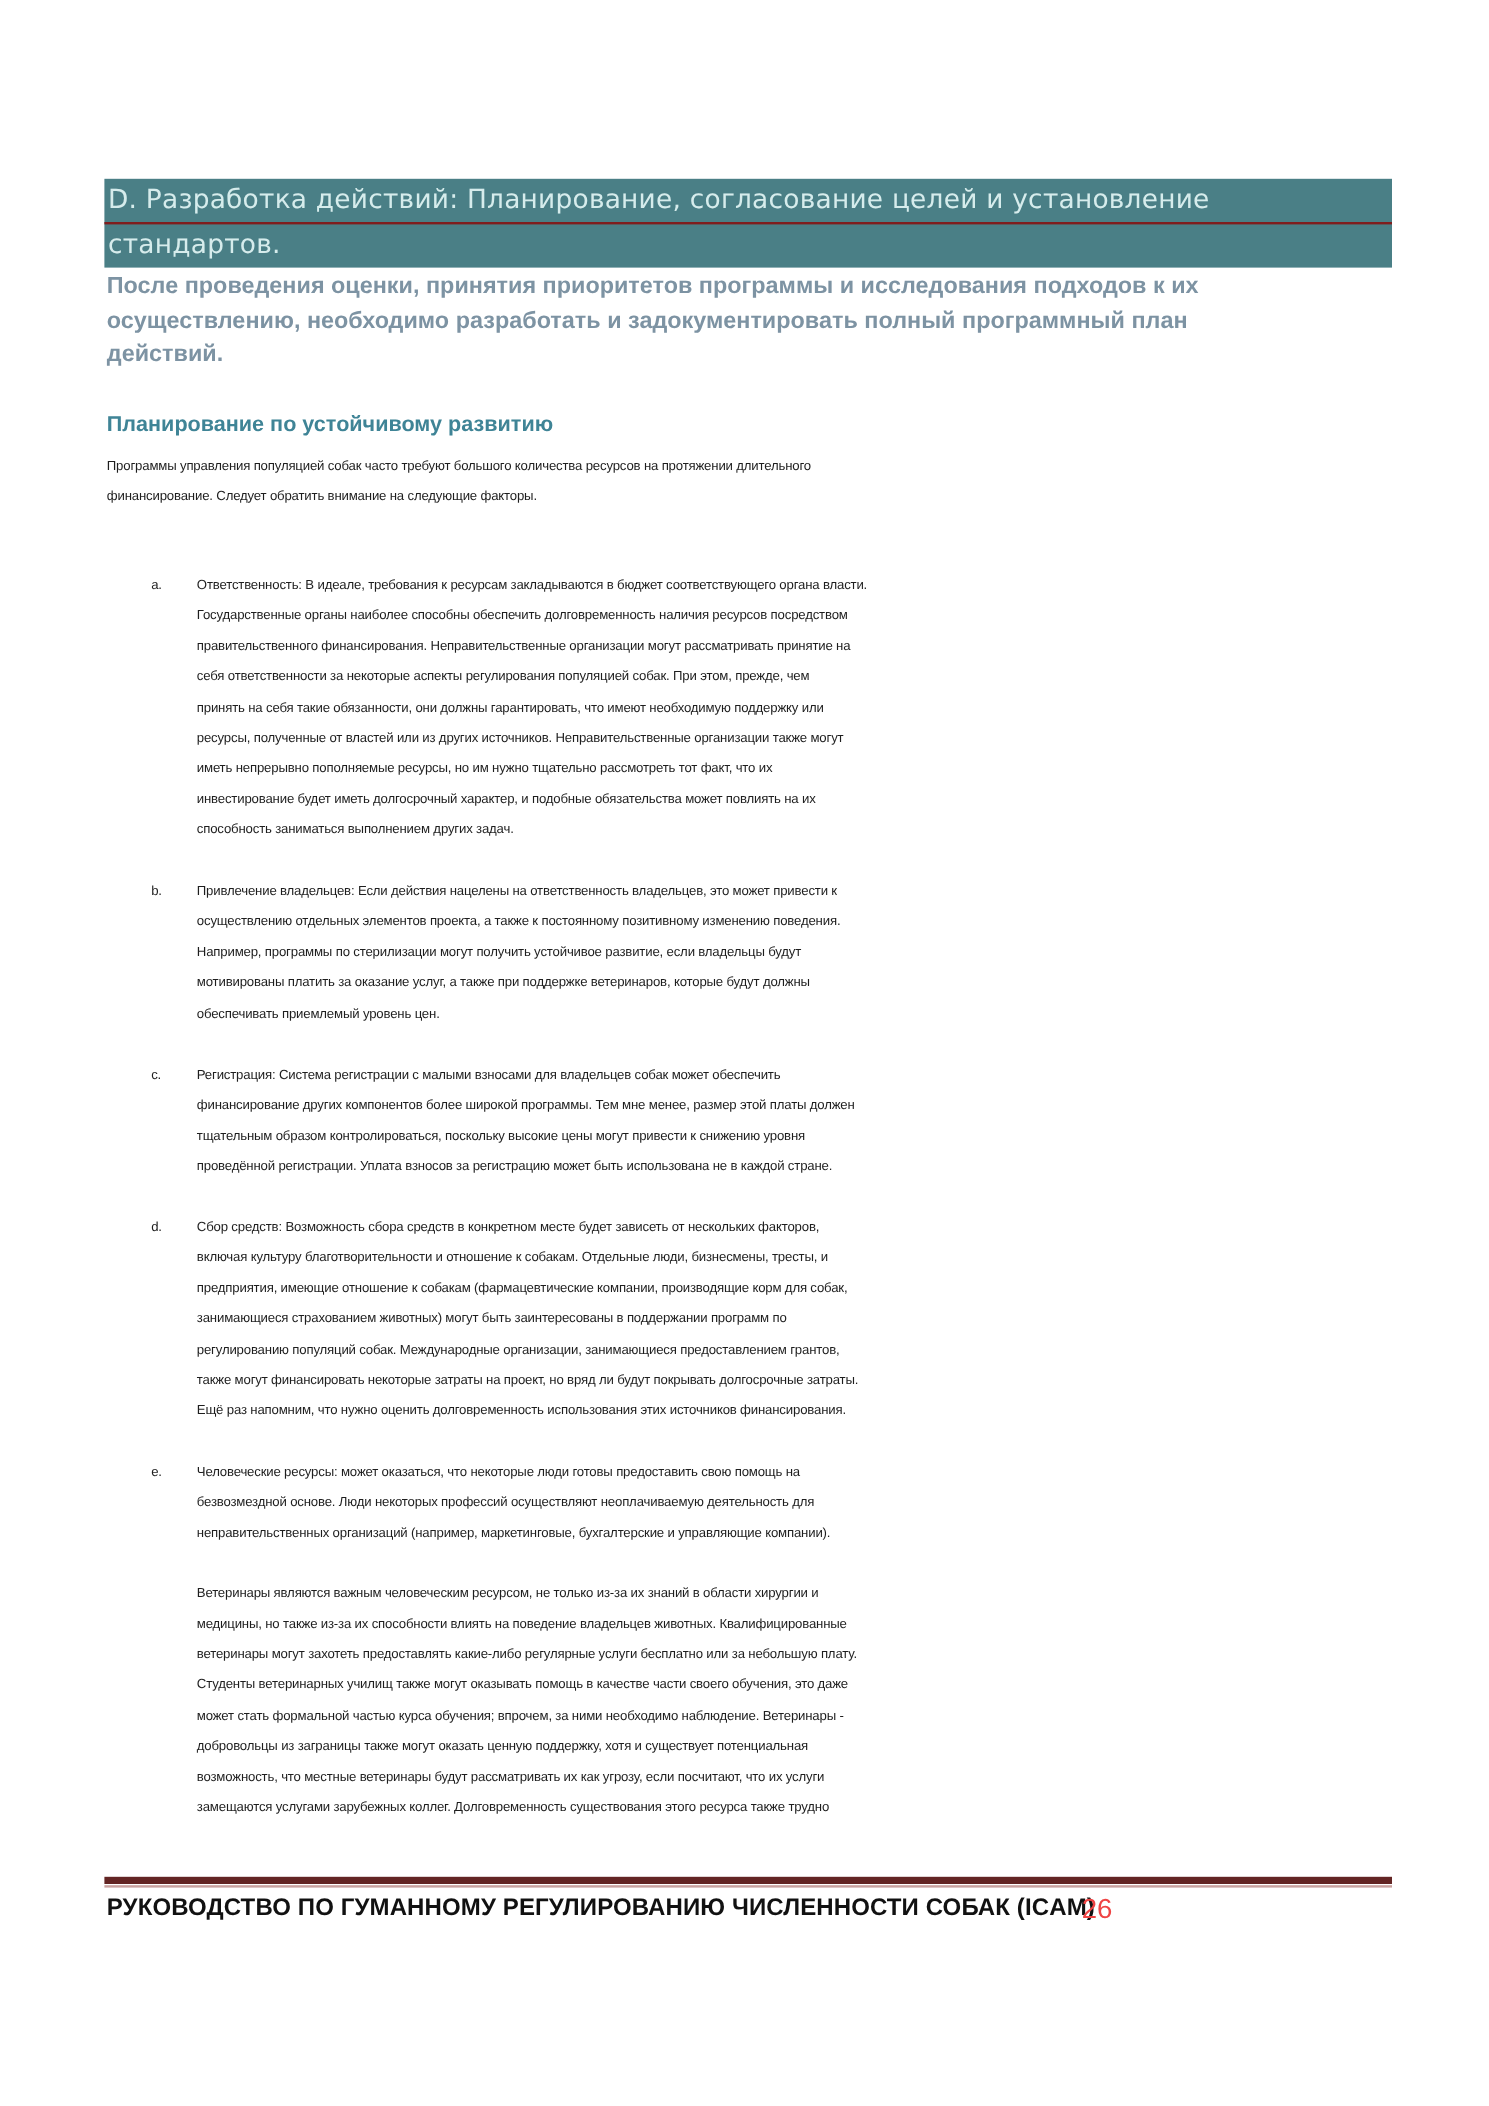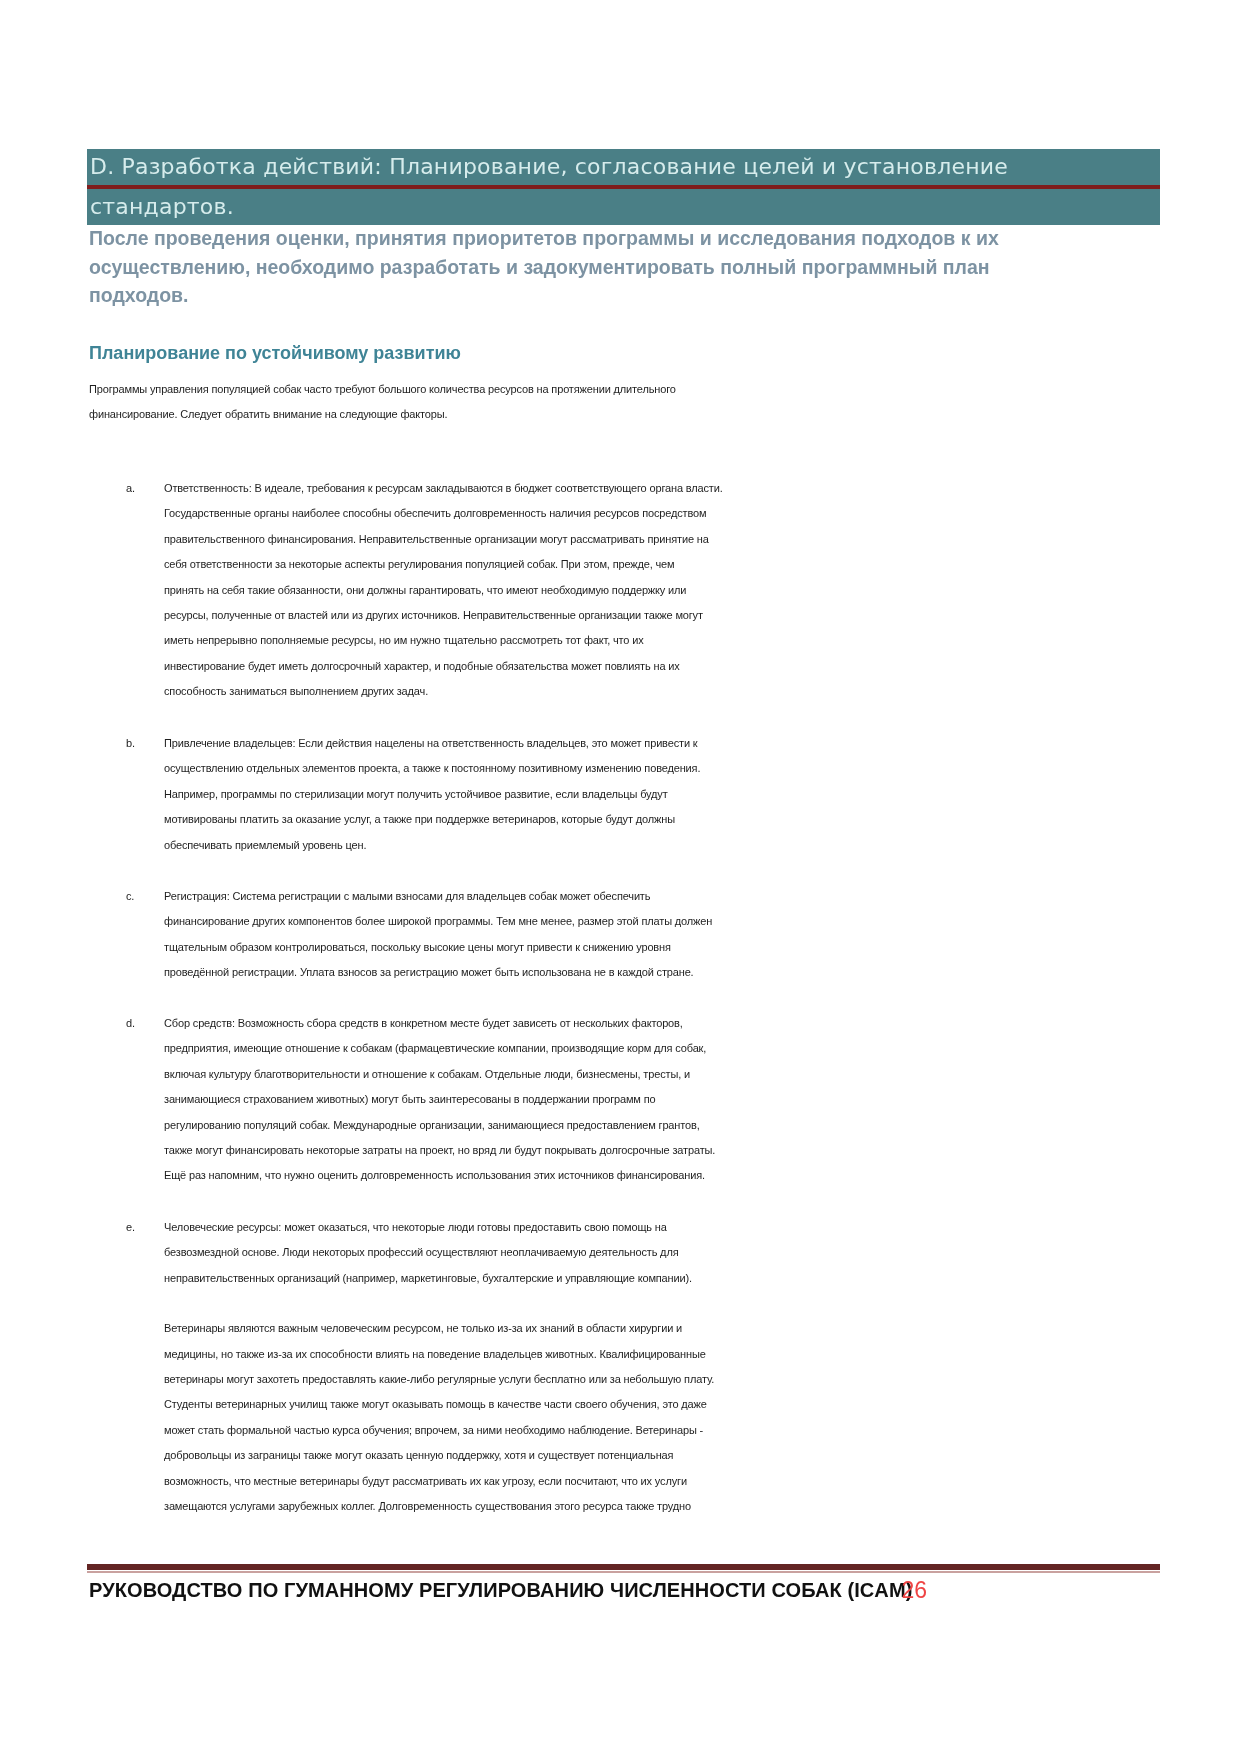--- a/index.html
+++ b/index.html
@@ -5,21 +5,21 @@
   html, body { margin: 0; padding: 0; background: #ffffff; }
   body { width: 1241px; height: 1755px; position: relative; overflow: hidden;
          font-family: "Liberation Sans", sans-serif; color: #1a1a1a; }
   .page { position: absolute; left: 0; top: 0; width: 1008px; height: 1755px; }
 
   .section-band { position: absolute; left: 87px; top: 149px; width: 1073px;
                   background: #4a7f86; }
   .band-line { height: 36px; line-height: 36px; padding-left: 3px; color: #d6ecec;
                font-family: "DejaVu Sans", sans-serif; font-size: 22px; letter-spacing: 0.2px;
                white-space: nowrap; overflow: hidden; }
-  .band-line + .band-line { border-top: 4px solid #7f1d1d; }
+  .band-line + .band-line { border-top: 2px solid #7f1d1d; }
 
   .intro { position: absolute; left: 89px; top: 224px; width: 1060px;
            color: #7d93a3; font-weight: bold; font-size: 19.5px; line-height: 28.5px;
            font-family: "Liberation Sans", sans-serif; }
 
   .subheading { position: absolute; left: 89px; top: 343px; color: #3f8496;
                 font-size: 18px; font-weight: bold; font-family: "Liberation Sans", sans-serif; }
 
   .body-text { font-size: 11px; line-height: 25.4px; color: #1e1e1e;
                font-family: "Liberation Sans", sans-serif; letter-spacing: -0.15px; }
@@ -43,21 +43,21 @@
 <div class="page">
 
   <div class="section-band">
     <div class="band-line">D. Разработка действий: Планирование, согласование целей и установление</div>
     <div class="band-line">стандартов.</div>
   </div>
 
   <div class="intro">
     <div>После проведения оценки, принятия приоритетов программы и исследования подходов к их</div>
     <div>осуществлению, необходимо разработать и задокументировать полный программный план</div>
-    <div>подходов.</div>
+    <div>действий.</div>
   </div>
 
   <div class="subheading">Планирование по устойчивому развитию</div>
 
   <div class="lead body-text">
     <div>Программы управления популяцией собак часто требуют большого количества ресурсов на протяжении длительного</div>
     <div>финансирование. Следует обратить внимание на следующие факторы.</div>
   </div>
 
   <div class="list-item body-text" style="top:476px;">
@@ -93,22 +93,22 @@
       <div>финансирование других компонентов более широкой программы. Тем мне менее, размер этой платы должен</div>
       <div>тщательным образом контролироваться, поскольку высокие цены могут привести к снижению уровня</div>
       <div>проведённой регистрации. Уплата взносов за регистрацию может быть использована не в каждой стране.</div>
     </div>
   </div>
 
   <div class="list-item body-text" style="top:1011px;">
     <span class="marker">d.</span>
     <div class="text">
       <div>Сбор средств: Возможность сбора средств в конкретном месте будет зависеть от нескольких факторов,</div>
+      <div>включая культуру благотворительности и отношение к собакам. Отдельные люди, бизнесмены, тресты, и</div>
       <div>предприятия, имеющие отношение к собакам (фармацевтические компании, производящие корм для собак,</div>
-      <div>включая культуру благотворительности и отношение к собакам. Отдельные люди, бизнесмены, тресты, и</div>
       <div>занимающиеся страхованием животных) могут быть заинтересованы в поддержании программ по</div>
       <div>регулированию популяций собак. Международные организации, занимающиеся предоставлением грантов,</div>
       <div>также могут финансировать некоторые затраты на проект, но вряд ли будут покрывать долгосрочные затраты.</div>
       <div>Ещё раз напомним, что нужно оценить долговременность использования этих источников финансирования.</div>
     </div>
   </div>
 
   <div class="list-item body-text" style="top:1215px;">
     <span class="marker">e.</span>
     <div class="text">

